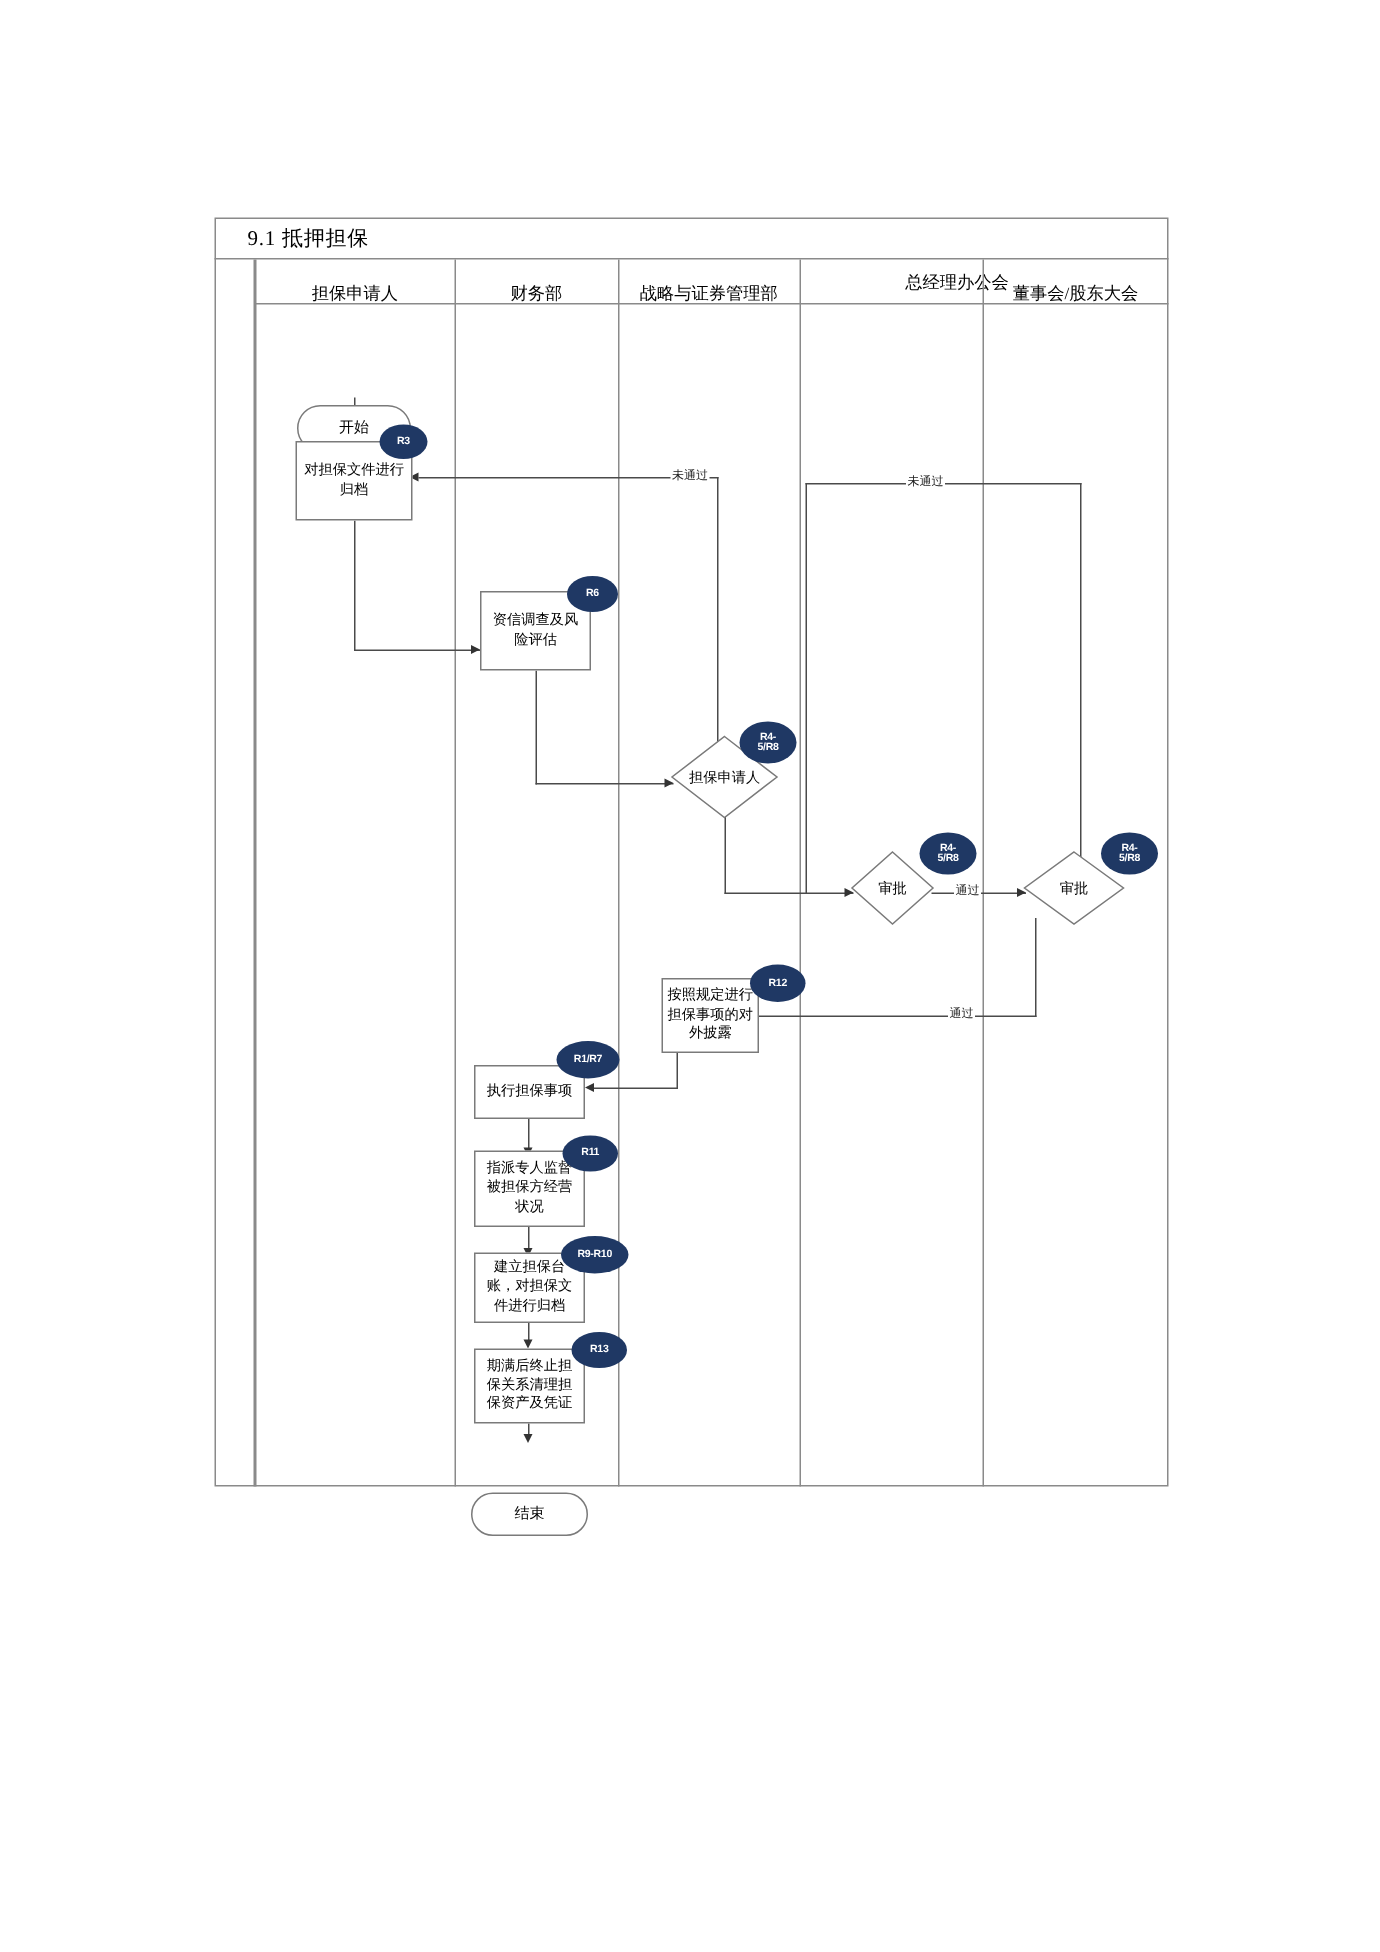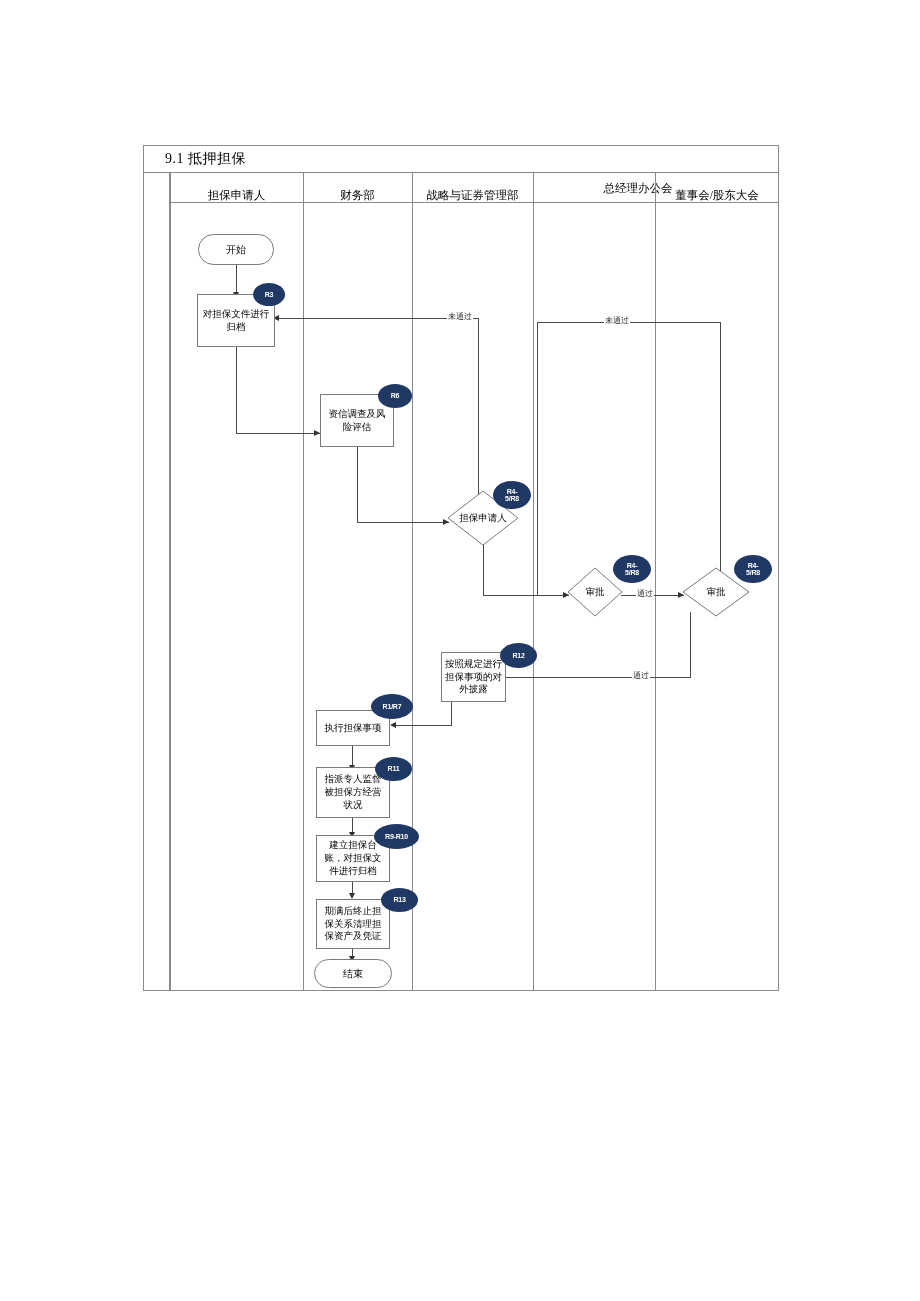--- a/index.html
+++ b/index.html
@@ -59,20 +59,21 @@
     border:1px solid #7a7a7a;
     display:flex;align-items:center;justify-content:center;
     text-align:center;
     font-size:9.5px;line-height:1.35;
     padding:2px 3px;
     z-index:5;
   }
   .terminator{
     border-radius:26px;
     font-size:10px;
+    margin-top:36px;
   }
   .diamond-wrap{
     position:absolute;z-index:5;
   }
   .diamond-wrap svg{display:block;}
   .diamond-label{
     position:absolute;left:0;top:0;width:100%;height:100%;
     display:flex;align-items:center;justify-content:center;
     font-size:9.5px;white-space:nowrap;
     pointer-events:none;

